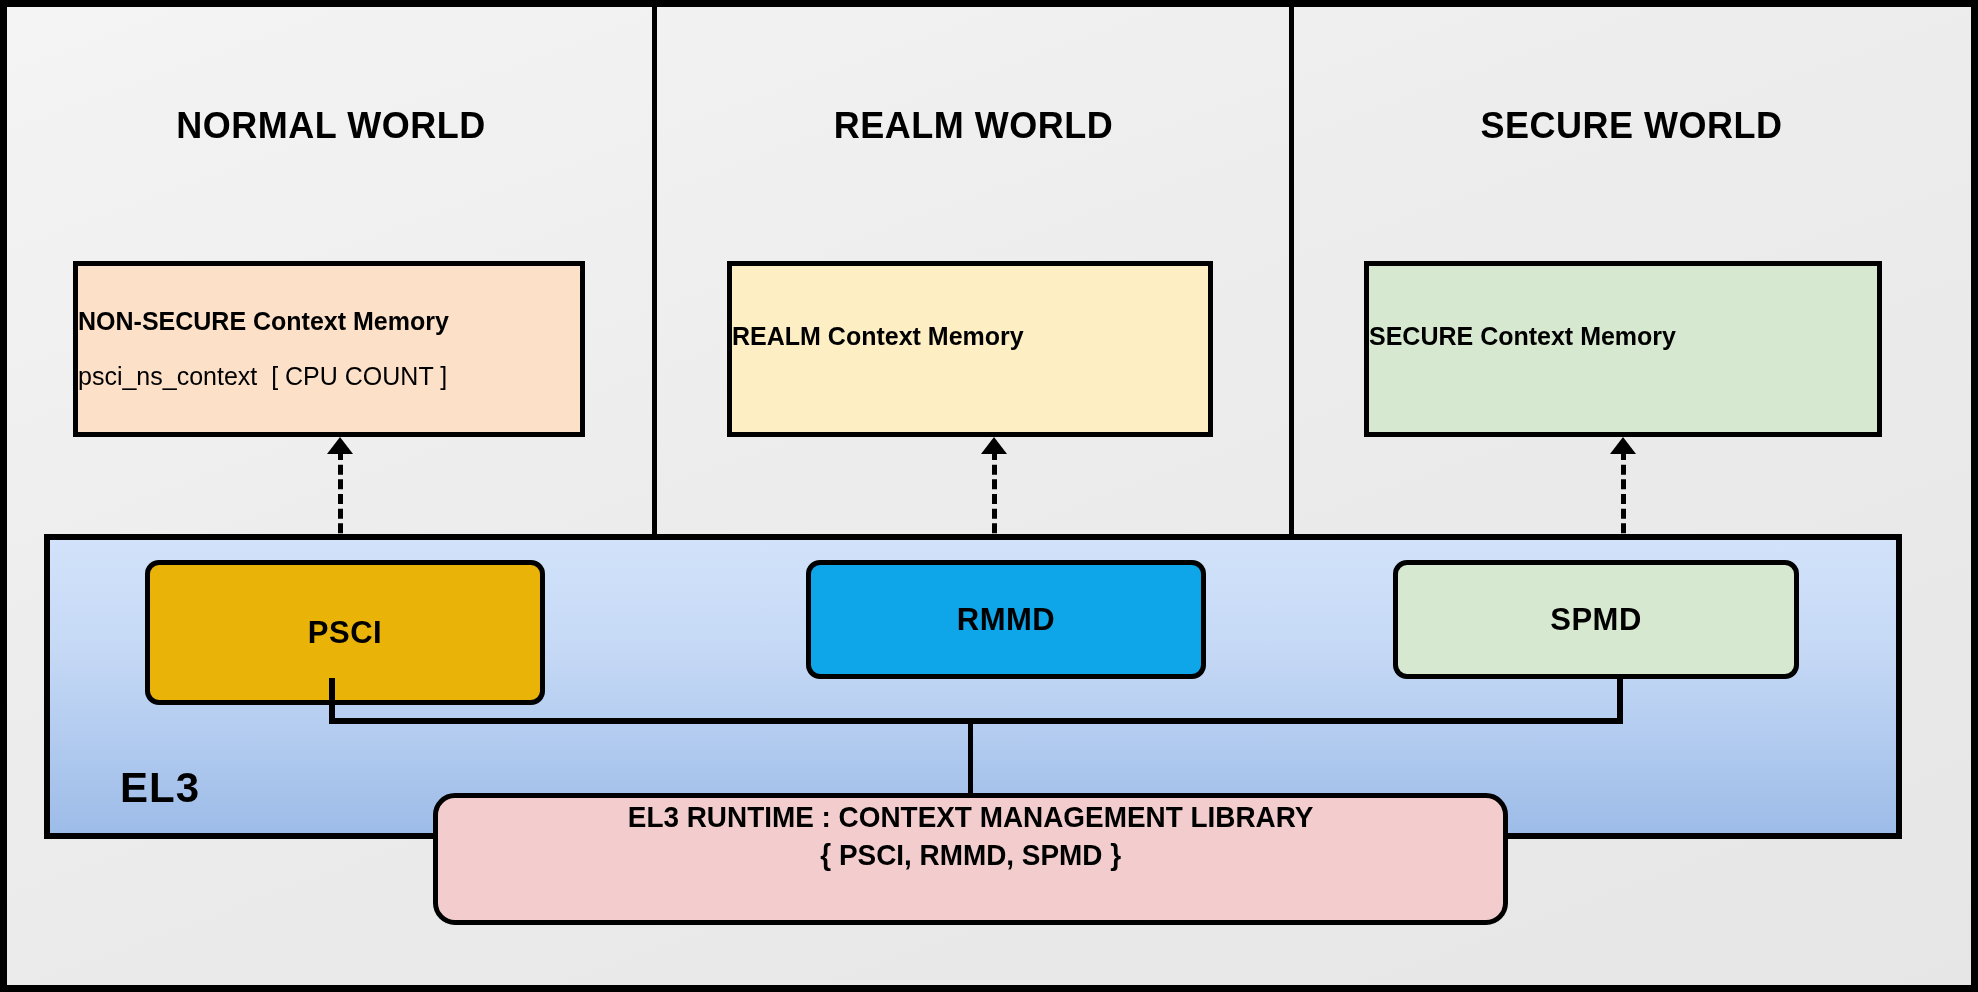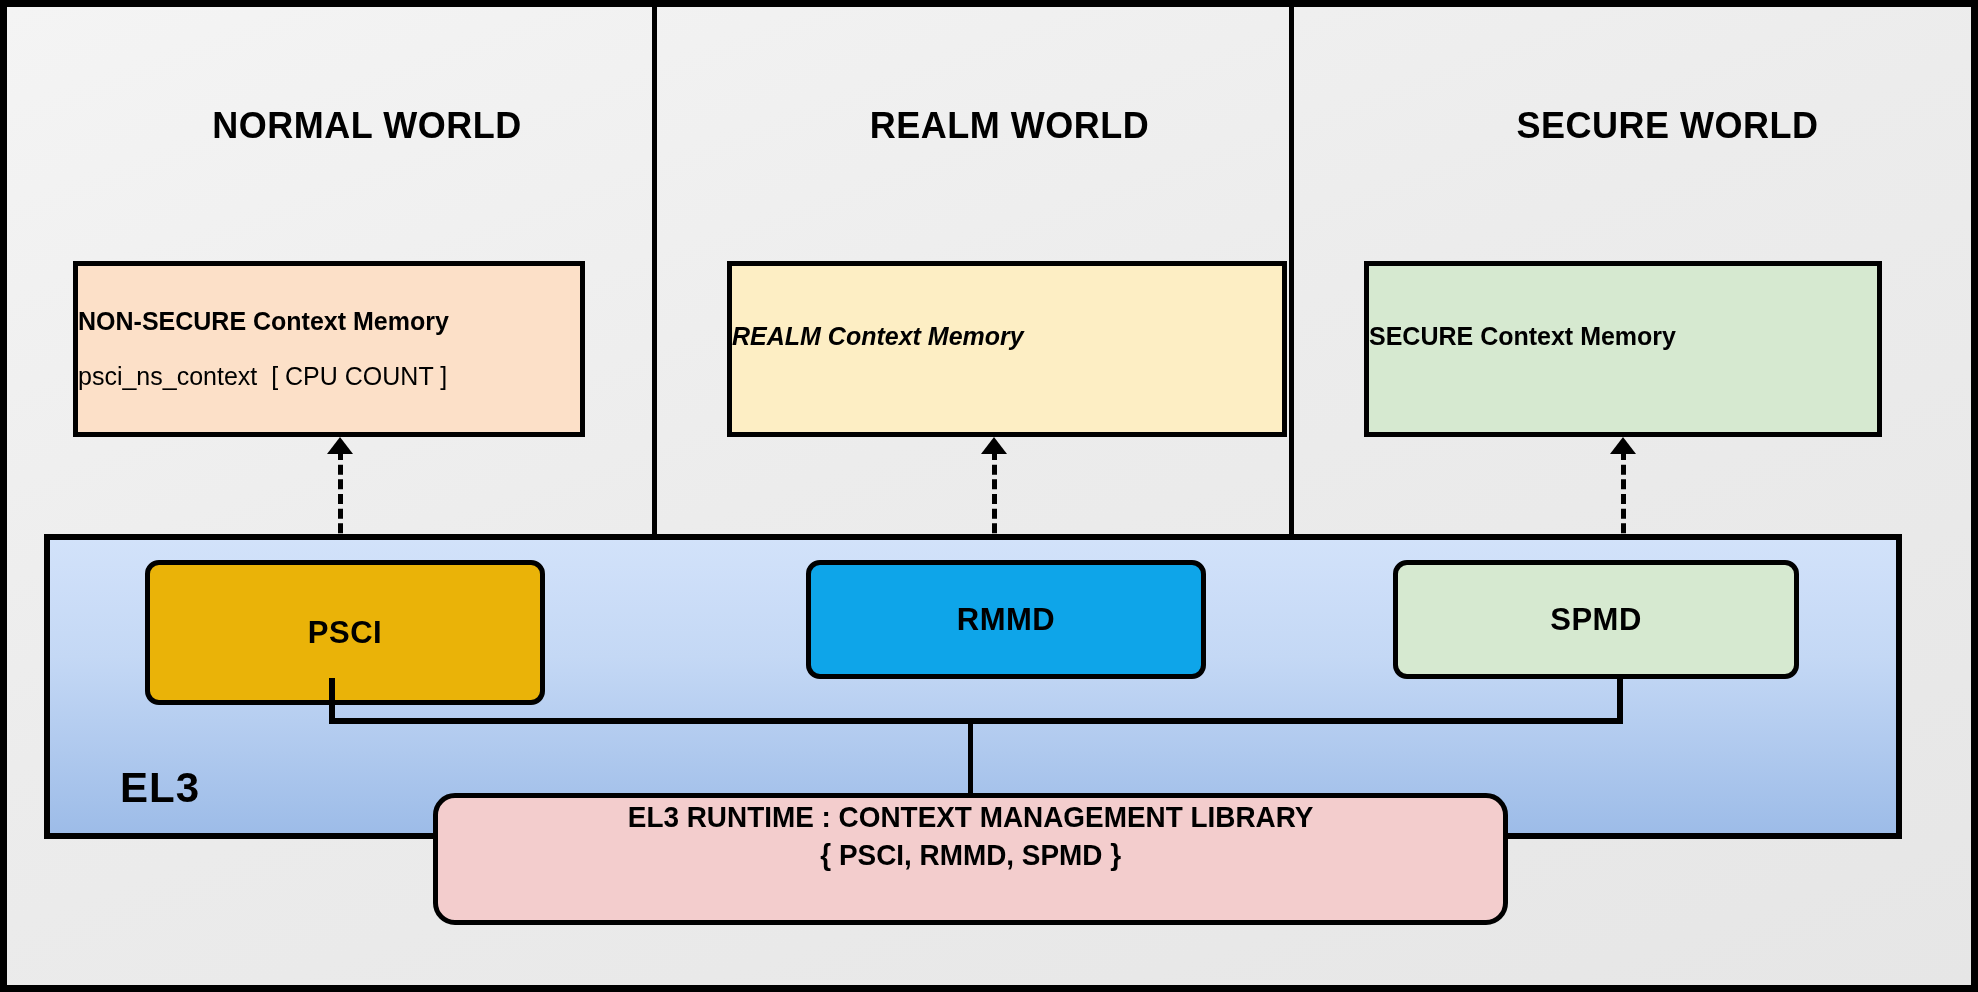--- a/index.html
+++ b/index.html
@@ -57,21 +57,20 @@
   .world-title {
     position: absolute;
     top: 98px;
     width: 100%;
     text-align: center;
     font-size: 36px;
     font-weight: bold;
     letter-spacing: 0.5px;
     color: #000000;
     white-space: nowrap;
-    padding-left: 36px;
   }
 
   
   .ctx-box {
     position: absolute;
     box-sizing: border-box;
     border: 5px solid #000000;
     display: flex;
     flex-direction: column;
     align-items: flex-start;
@@ -85,21 +84,21 @@
     margin-bottom: 26px;
     white-space: pre;
   }
   .ctx-box .ctx-sub {
     font-size: 25px;
     font-weight: normal;
     white-space: pre;
   }
 
   #ns-ctx  { left: 73px;   top: 261px; width: 512px; height: 176px; background: #fce0c8; }
-  #rlm-ctx { left: 727px;  top: 261px; width: 560px; height: 176px; background: #fdeec4; font-style: italic; }
+  #rlm-ctx { left: 727px;  top: 261px; width: 486px; height: 176px; background: #fdeec4; }
   #sec-ctx { left: 1364px; top: 261px; width: 518px; height: 176px; background: #d6e9d0; }
 
   
   .dash-arrow {
     position: absolute;
     width: 26px;
   }
   .dash-arrow .shaft {
     position: absolute;
     left: 11px;

